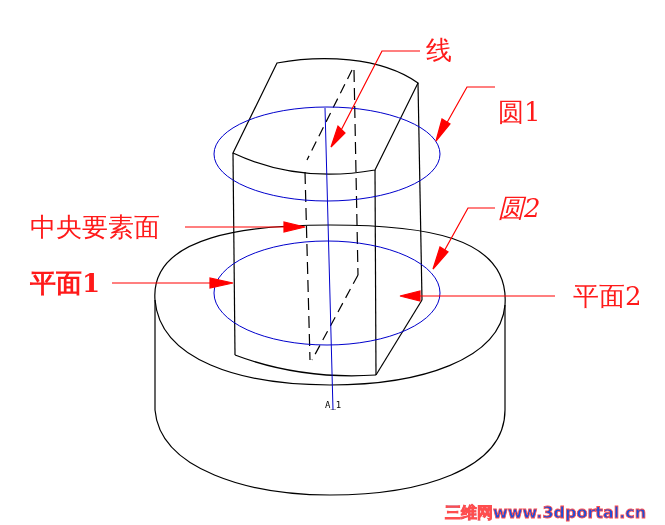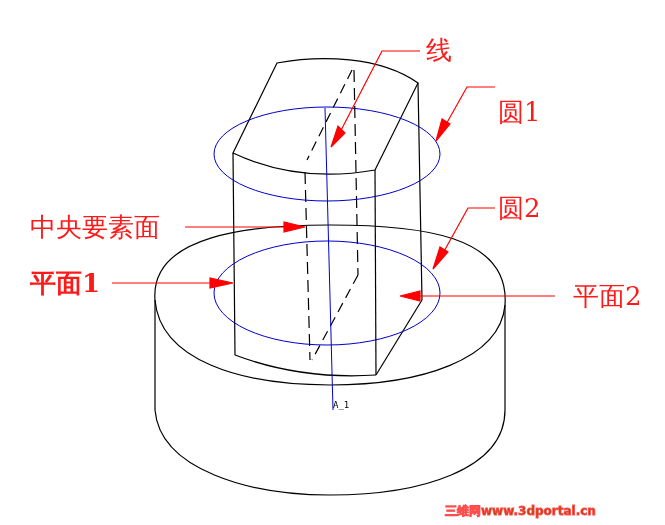--- a/index.html
+++ b/index.html
@@ -1,20 +1,20 @@
 <!DOCTYPE html>
 <html><head>
 <meta charset="utf-8">
 <style>
   html, body { margin:0; padding:0; background:#ffffff; }
   #canvas { position:relative; width:665px; height:525px; overflow:hidden; background:#ffffff; }
   svg { position:absolute; left:0; top:0; }
   .label { position:absolute; color:#ff1a1a; font-family:"DejaVu Serif", serif; font-size:26px; line-height:1; white-space:nowrap; }
   .tag { position:absolute; font-family:"DejaVu Sans Mono", monospace; font-size:9px; color:#000; line-height:1; }
-  .wm { position:absolute; font-family:"DejaVu Sans", sans-serif; font-size:12px; font-weight:bold; color:#c2410c; -webkit-text-stroke:0.8px #ff4d4d; letter-spacing:0px; line-height:1; }
+  .wm { position:absolute; font-family:"DejaVu Sans", sans-serif; font-size:16px; font-weight:bold; color:#1d4ed8; -webkit-text-stroke:0.8px #ff4d4d; letter-spacing:0px; line-height:1; }
 </style>
 </head>
 <body>
 
 <div id="canvas">
   <svg width="665" height="525" viewBox="0 0 665 525">
 
     <g fill="none" stroke="#000" stroke-width="1.2">
       <path d="M 155 300 C 150 235, 250 225, 330 225 C 420 225, 510 235, 505 305 C 500 360, 420 385, 330 385 C 240 385, 160 360, 155 300 Z" fill="none"></path>
       <path d="M 155 300 L 155 410 C 160 470, 250 495, 330 495 C 420 495, 505 470, 505 410 L 505 305"></path>
@@ -60,20 +60,20 @@
       <line x1="112" y1="283" x2="215" y2="283"></line>
       <polygon points="233,283 210,278 210,288"></polygon>
 
       <line x1="555" y1="296" x2="418" y2="296"></line>
       <polygon points="400,296 420,291 420,301"></polygon>
     </g>
   </svg>
 
   <div class="label" style="left:426px; top:37px;">线</div>
   <div class="label" style="left:498px; top:64px;margin-top:35px;">圆1</div>
-  <div class="label" style="left:498px; top:195px;">圆2</div>
+  <div class="label" style="left:498px; top:195px;font-style:italic;">圆2</div>
   <div class="label" style="left:30px; top:214px;">中央要素面</div>
   <div class="label" style="left:30px; top:270px;font-weight:bold;">平面1</div>
   <div class="label" style="left:573px; top:283px;">平面2</div>
 
-  <div class="tag" style="left:333px; top:401px;text-align:center;">A_1</div>
+  <div class="tag" style="left:325px; top:401px;text-align:center;">A_1</div>
   <div class="wm" style="left:445px; top:505px;">三维网www.3dportal.cn</div>
 </div>
 
 </body></html>

